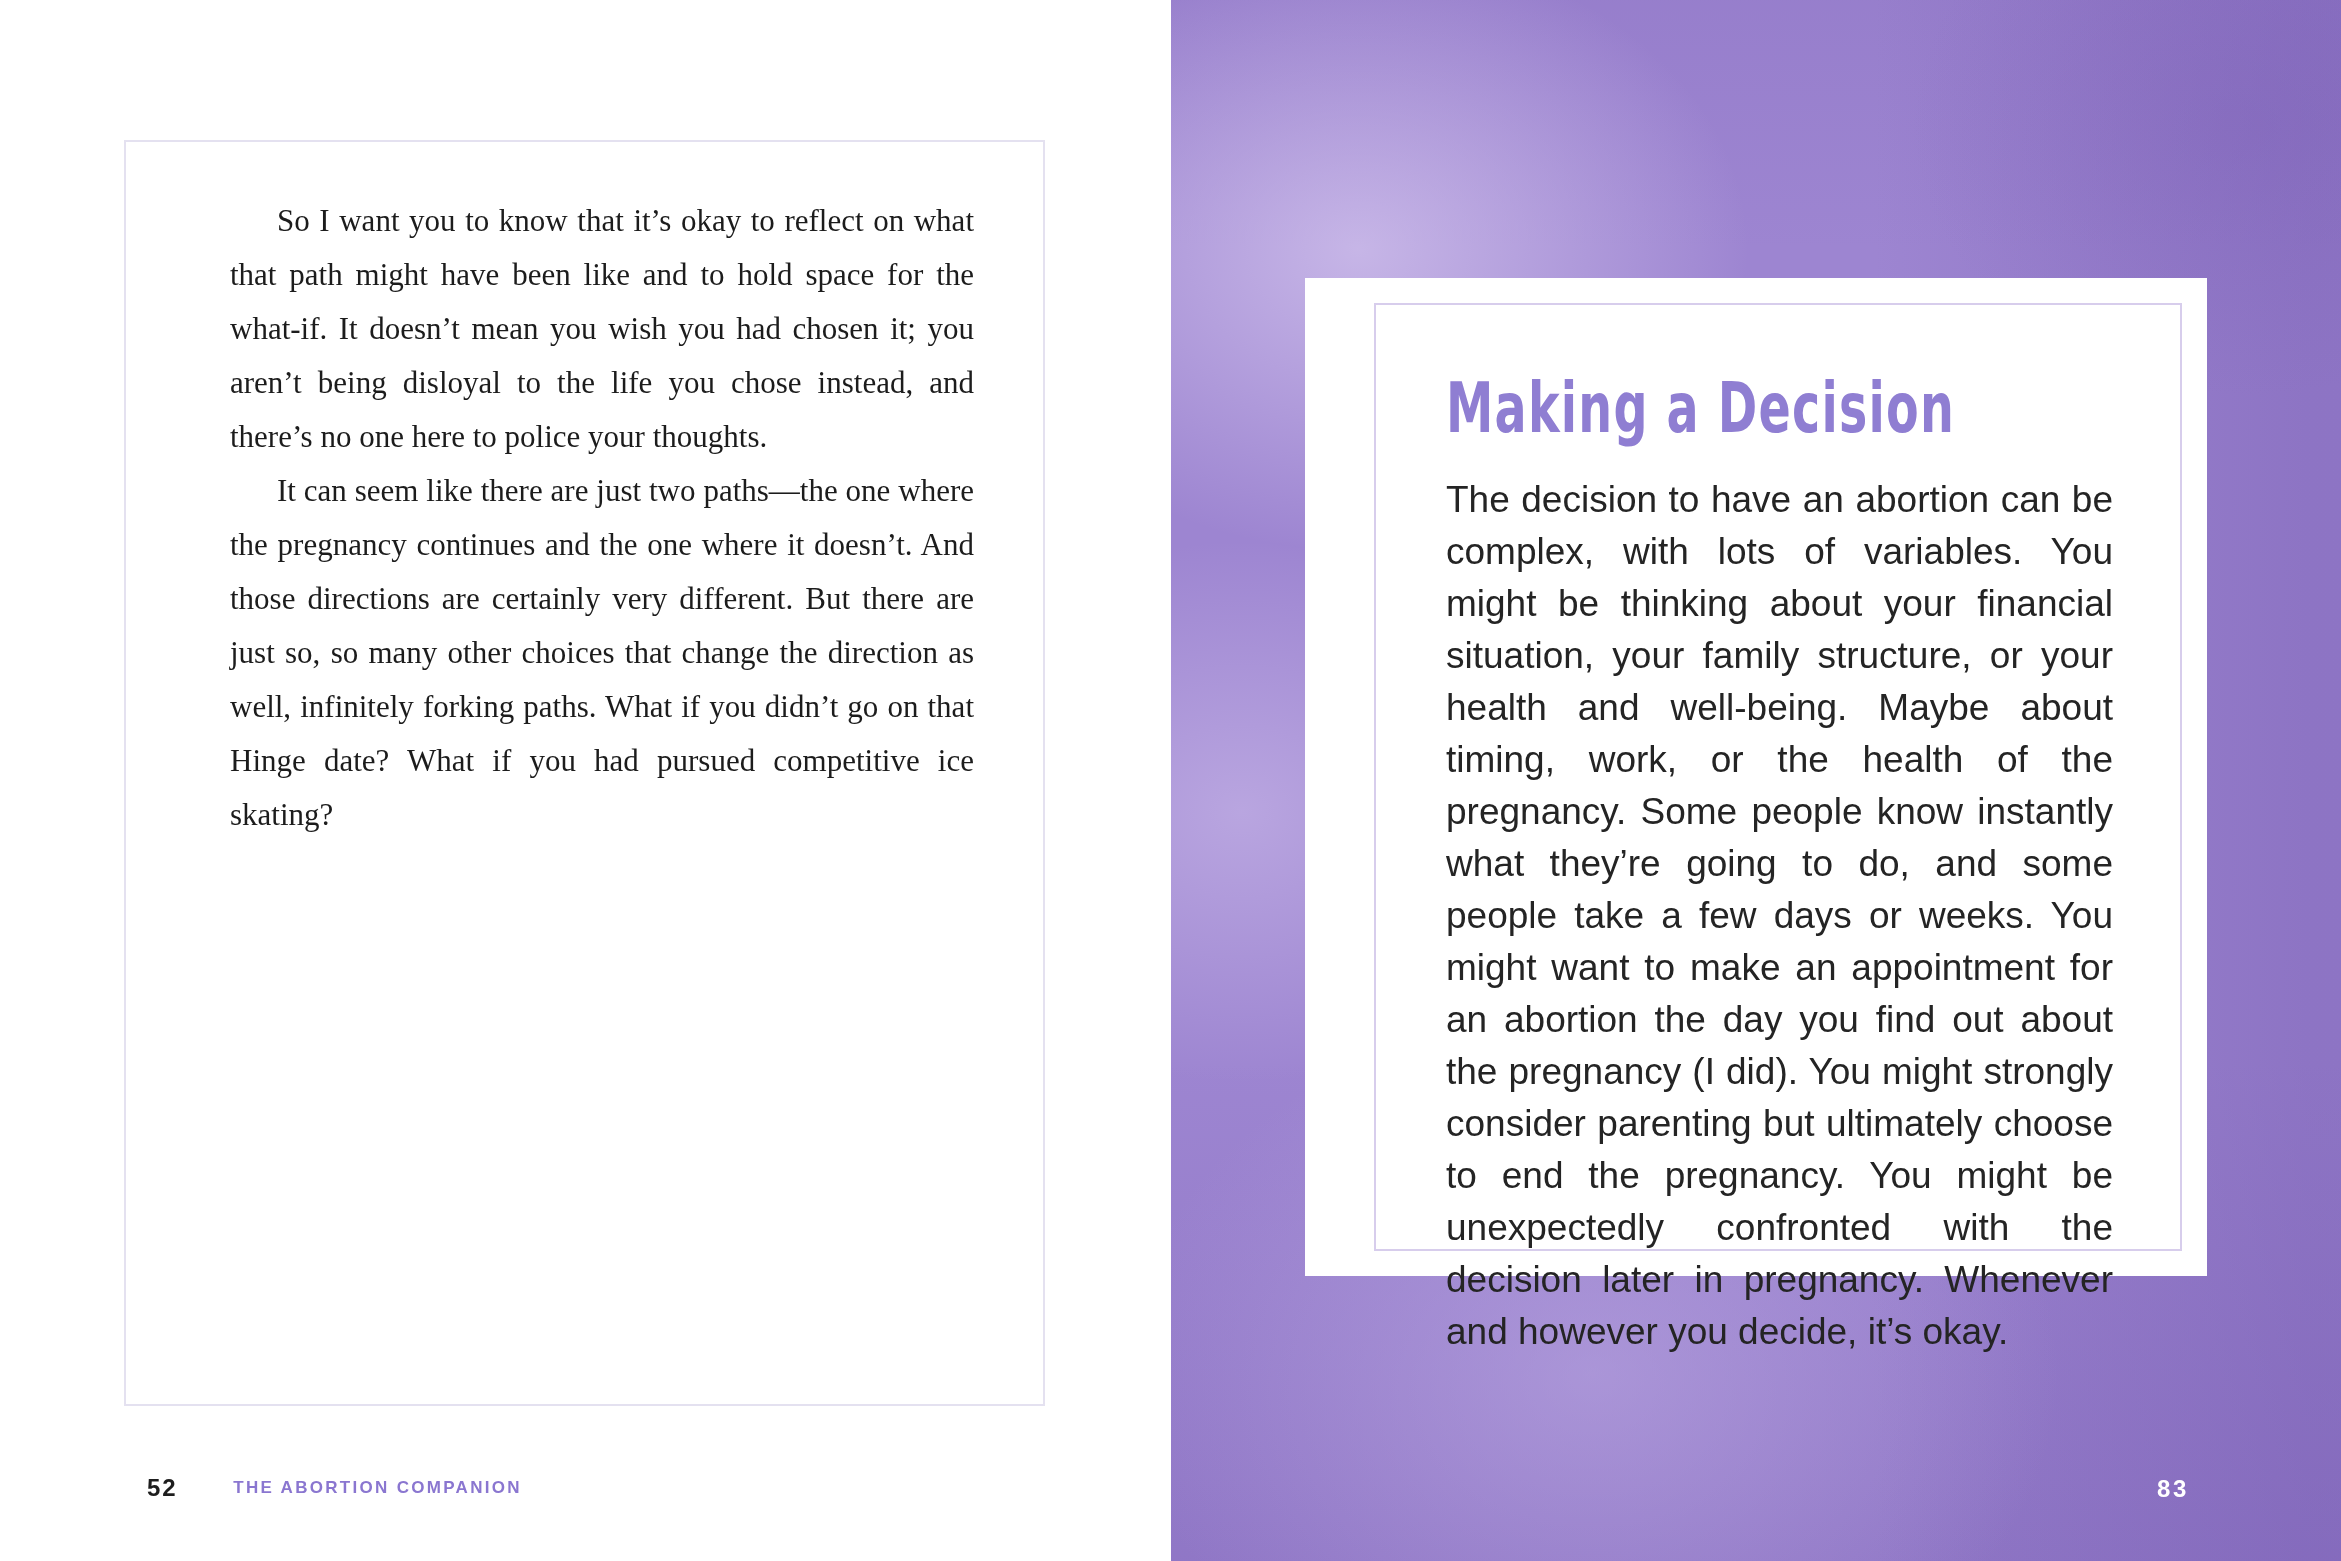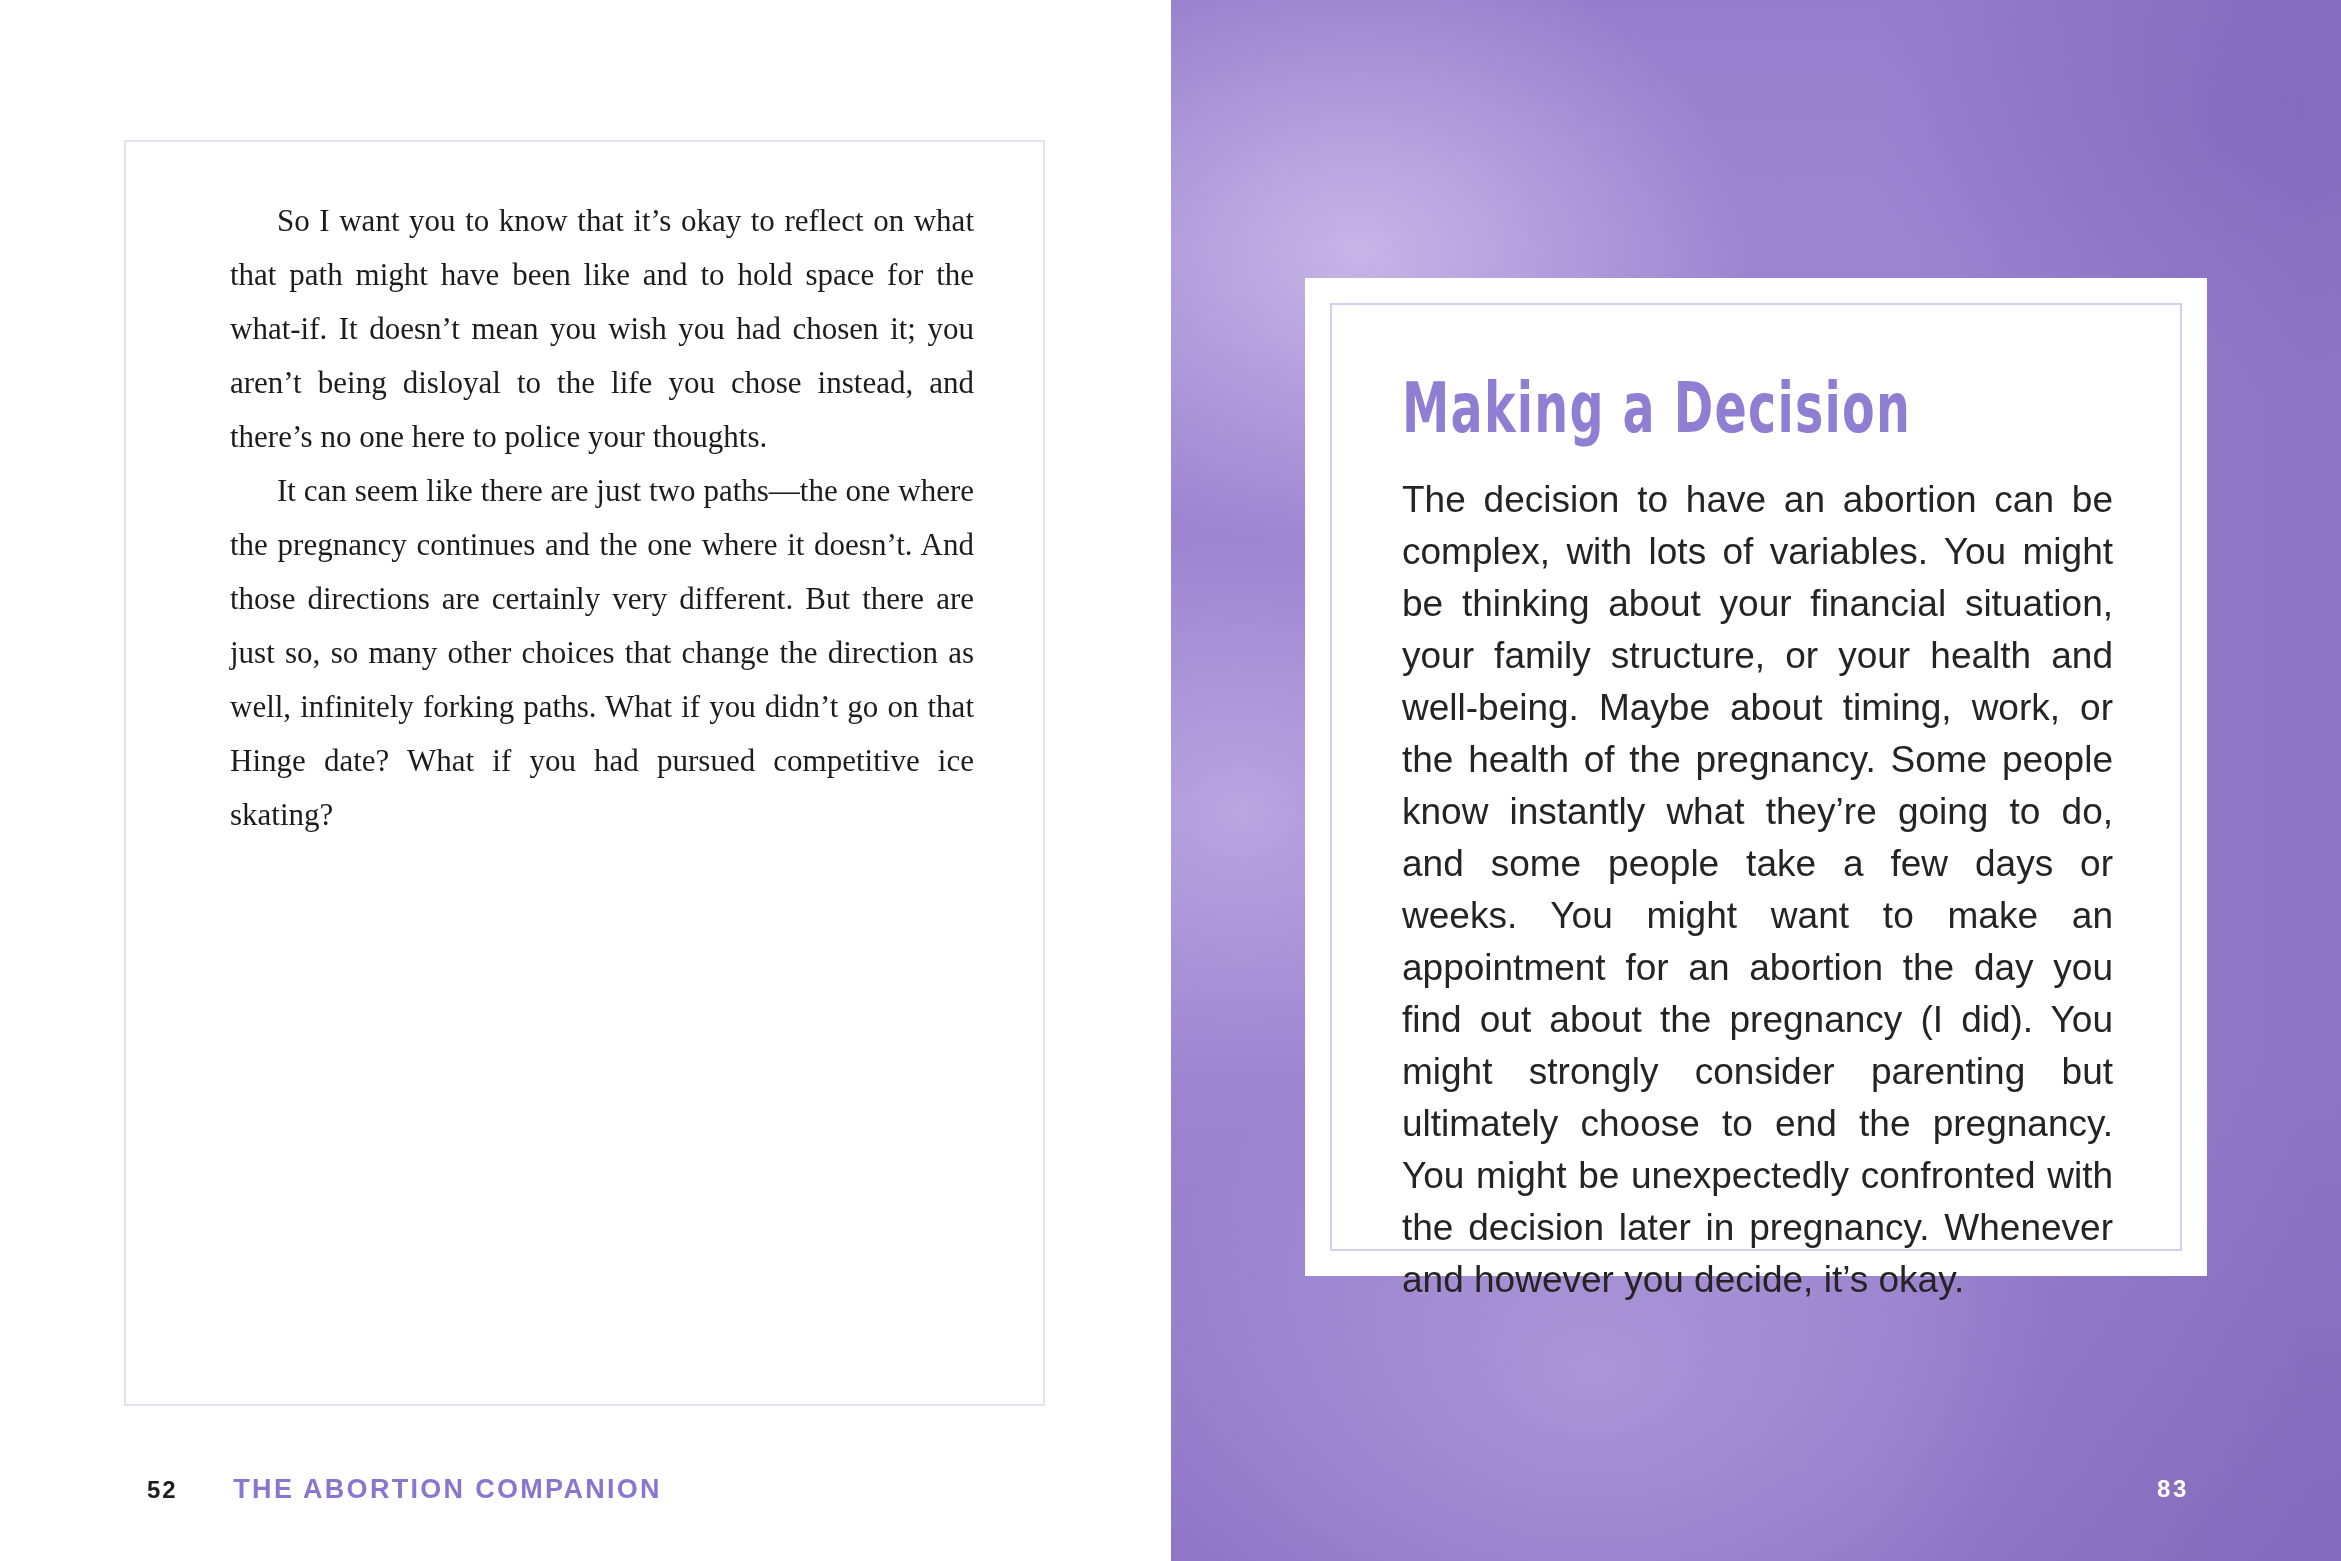--- a/index.html
+++ b/index.html
@@ -32,21 +32,21 @@
     text-indent: 47px;
   }
   .footer-left {
     position: absolute; left: 147px; top: 1474px;
     display: flex; align-items: center; gap: 56px;
   }
   .folio {
     font-weight: bold; font-size: 24px; letter-spacing: 1.8px; color: #1d1d1d;
   }
   .running-title {
-    font-weight: bold; font-size: 27px; letter-spacing: 2.3px;
+    font-weight: bold; font-size: 17px; letter-spacing: 2.3px;
     color: var(--footer-purple, #8a76d0);
   }
 
   
   .page-right {
     position: absolute; left: 1171px; top: 0;
     width: 1171px; height: 1561px;
     background:
       radial-gradient(558px 432px at 16% 16%, rgba(216,202,240,.70), rgba(216,202,240,0) 70%),
       radial-gradient(468px 387px at 6% 52%,  rgba(208,192,236,.55), rgba(208,192,236,0) 70%),
@@ -59,20 +59,21 @@
       var(--page-purple, #9d85d1);
   }
   .card {
     position: absolute; left: 134px; top: 278px;
     width: 902px; height: 998px;
     background: #ffffff;
   }
   .card-inner {
     position: absolute; inset: 25px;
     border: 2.7px solid #d7cdec;
+    margin-left: 44px;
   }
   .card-content { padding: 68px 67px 0 70px; }
   .card-heading {
     margin: 0 0 31px 0;
     display: inline-block; white-space: nowrap;
     font-family: "DejaVu Sans", sans-serif;
     font-weight: bold; font-size: 70px; line-height: 70px;
     letter-spacing: 1.8px;
     color: var(--accent-purple, #8f7ed2);
     transform: scale(0.68, 1); transform-origin: 0 50%;

